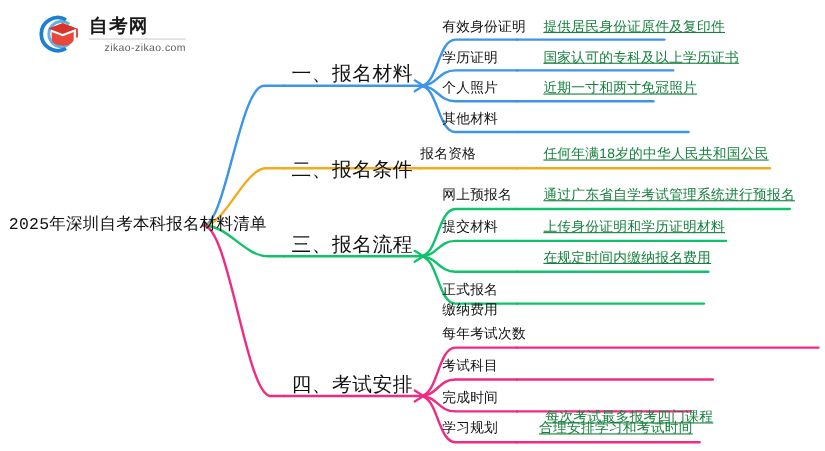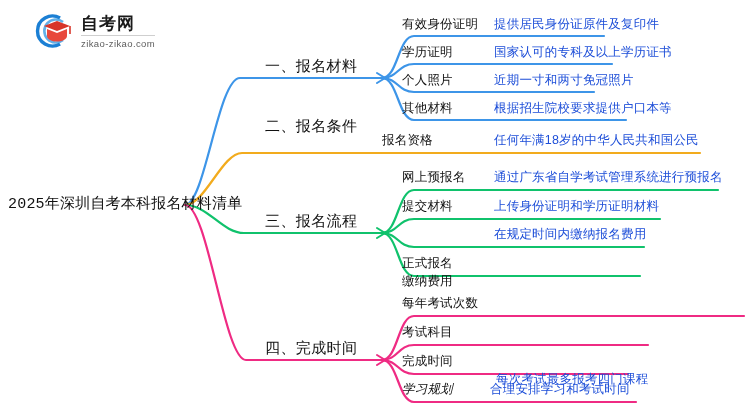--- a/index.html
+++ b/index.html
@@ -14,30 +14,30 @@
   }
   #canvas{position:absolute;left:0;top:0;width:750px;height:332px;padding-left:40px;}
   svg.lines{position:absolute;left:0;top:0;width:750px;height:410px;pointer-events:none;}
 
   
   .logo{position:absolute;left:30px;top:12px;display:flex;align-items:center;gap:7px;}
   .logo-mark{position:relative;width:44px;height:38px;flex:none;}
   .logo-text{display:flex;flex-direction:column;justify-content:center;line-height:1;padding-top:1px;}
   .logo-name{font-size:17px;font-weight:bold;color:#1a1a1a;letter-spacing:1px;
              border-bottom:1px solid #cfcfcf;padding-bottom:3px;}
-  .logo-url{font-size:9.5px;color:#5d5d5d;letter-spacing:.4px;padding-top:3px;}
+  .logo-url{font-size:9.5px;color:#5d5d5d;letter-spacing:.4px;padding-top:3px;margin-left:14px;}
 
   
   .node{position:absolute;white-space:nowrap;line-height:1;}
   .root-label{
     font-size:15px;color:#111;left:8px;top:197px;letter-spacing:.2px;font-family:Liberation Mono, monospace;
   }
-  .branch-label{font-size:15px;color:#111;letter-spacing:.4px;}
+  .branch-label{font-size:18px;color:#111;letter-spacing:.4px;}
   .leaf-label{font-size:12.5px;color:#111;letter-spacing:.2px;}
-  .leaf-desc{font-size:12.5px;color:#1d4ed8;letter-spacing:.2px;}
+  .leaf-desc{font-size:12.5px;color:#15803d;letter-spacing:.2px;text-decoration:underline;}
 </style>
 </head>
 <body>
 
 <div id="canvas">
 
   <div class="logo">
     <div class="logo-mark">
       <svg width="44" height="38" viewBox="0 0 44 38">
         <path d="M30 6 A15 15 0 1 0 30 32" fill="none" stroke="#1b7fd4" stroke-width="3.4"></path>
@@ -109,45 +109,44 @@
   <div class="node leaf-label" style="left:402px;top:18px;">有效身份证明</div>
   <div class="node leaf-desc" style="left:494px;top:18px;">提供居民身份证原件及复印件</div>
 
   <div class="node leaf-label" style="left:402px;top:46px;">学历证明</div>
   <div class="node leaf-desc" style="left:494px;top:46px;">国家认可的专科及以上学历证书</div>
 
   <div class="node leaf-label" style="left:402px;top:74px;">个人照片</div>
   <div class="node leaf-desc" style="left:494px;top:74px;">近期一寸和两寸免冠照片</div>
 
   <div class="node leaf-label" style="left:402px;top:102px;">其他材料</div>
-  <div class="node leaf-desc" style="left:494px;top:102px;">根据招生院校要求提供户口本等</div>
 
-  <div class="node branch-label" style="left:265px;top:118px;">二、报名条件</div>
+  <div class="node branch-label" style="left:265px;top:145px;">二、报名条件</div>
 
   <div class="node leaf-label" style="left:382px;top:134px;">报名资格</div>
   <div class="node leaf-desc" style="left:494px;top:134px;">任何年满18岁的中华人民共和国公民</div>
 
   <div class="node branch-label" style="left:265px;top:213px;">三、报名流程</div>
 
   <div class="node leaf-label" style="left:402px;top:171px;">网上预报名</div>
   <div class="node leaf-desc" style="left:494px;top:171px;">通过广东省自学考试管理系统进行预报名</div>
 
   <div class="node leaf-label" style="left:402px;top:200px;">提交材料</div>
   <div class="node leaf-desc" style="left:494px;top:200px;">上传身份证明和学历证明材料</div>
 
   <div class="node leaf-label" style="left:402px;top:228px;margin-top:47px;">缴纳费用</div>
   <div class="node leaf-desc" style="left:494px;top:228px;">在规定时间内缴纳报名费用</div>
 
   <div class="node leaf-label" style="left:402px;top:257px;">正式报名</div>
 
-  <div class="node branch-label" style="left:265px;top:340px;">四、完成时间</div>
+  <div class="node branch-label" style="left:265px;top:340px;">四、考试安排</div>
 
   <div class="node leaf-label" style="left:402px;top:297px;">每年考试次数</div>
 
   <div class="node leaf-label" style="left:402px;top:326px;">考试科目</div>
   <div class="node leaf-desc" style="left:496px;top:326px;margin-top:47px;">每次考试最多报考四门课程</div>
 
   <div class="node leaf-label" style="left:402px;top:355px;">完成时间</div>
 
-  <div class="node leaf-label" style="left:402px;top:383px;font-style:italic;">学习规划</div>
+  <div class="node leaf-label" style="left:402px;top:383px;">学习规划</div>
   <div class="node leaf-desc" style="left:490px;top:383px;">合理安排学习和考试时间</div>
 
 </div>
 
 </body></html>

